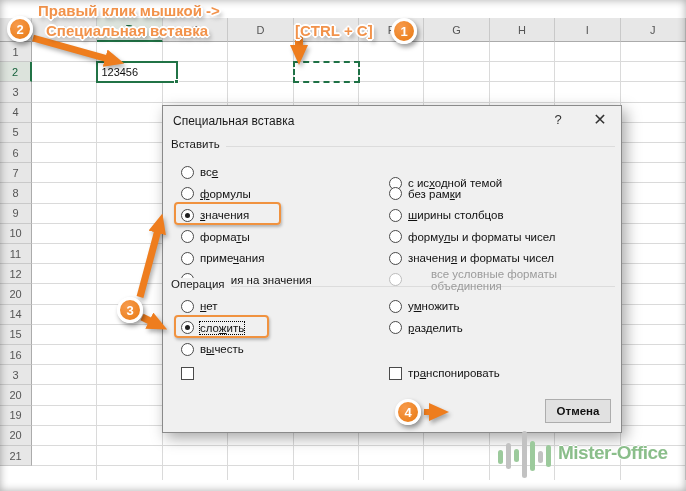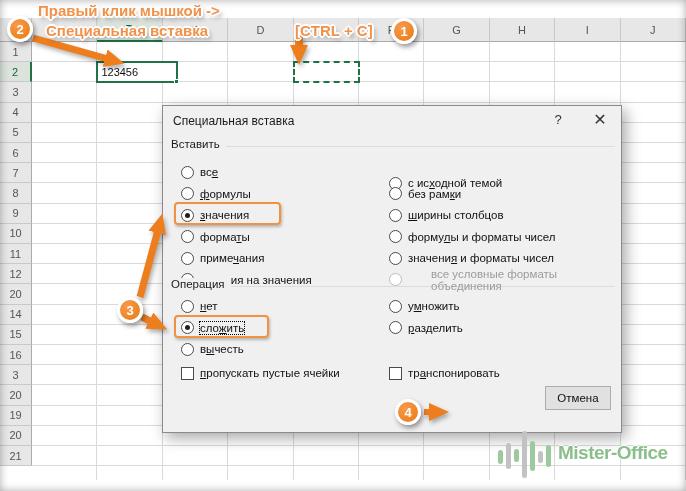--- a/index.html
+++ b/index.html
@@ -195,29 +195,28 @@
           <span class="lab">у<u>м</u>ножить</span>
         </div>
         <div class="opt" style="left: 226px; top: 212.5px;">
           <span class="rb"></span>
           <span class="lab"><u>р</u>азделить</span>
         </div>
       </div>
     <div id="checks">
         <div class="opt" style="left: 18px; top: 258px;">
           <span class="cb"></span>
-          <span class="lab"><u>п</u>ропускать пустые ячейки</span>
         </div>
         <div class="opt" style="left: 226px; top: 258px;">
           <span class="cb"></span>
           <span class="lab">тр<u>а</u>нспонировать</span>
         </div>
       </div>
 
-    <div class="btn" style="left:382px;top:280px;width:66px;">Отмена</div>
+    <div class="btn" style="left:382px;top:293px;width:66px;font-weight:bold;">Отмена</div>
   </div>
 
   <div class="hl" style="left:174px;top:202px;width:107px;height:23px;"></div>
   <div class="hl" style="left:174px;top:315px;width:95px;height:23px;"></div>
 
   <svg id="arrows" width="686" height="491" viewBox="0 0 686 491">
     <defs>
       <marker id="ah" markerUnits="userSpaceOnUse" markerWidth="20" markerHeight="18" refX="3" refY="9" orient="auto">
         <path d="M0,0 L20,9 L0,18 Z" fill="#EE7D1E"></path>
       </marker>

